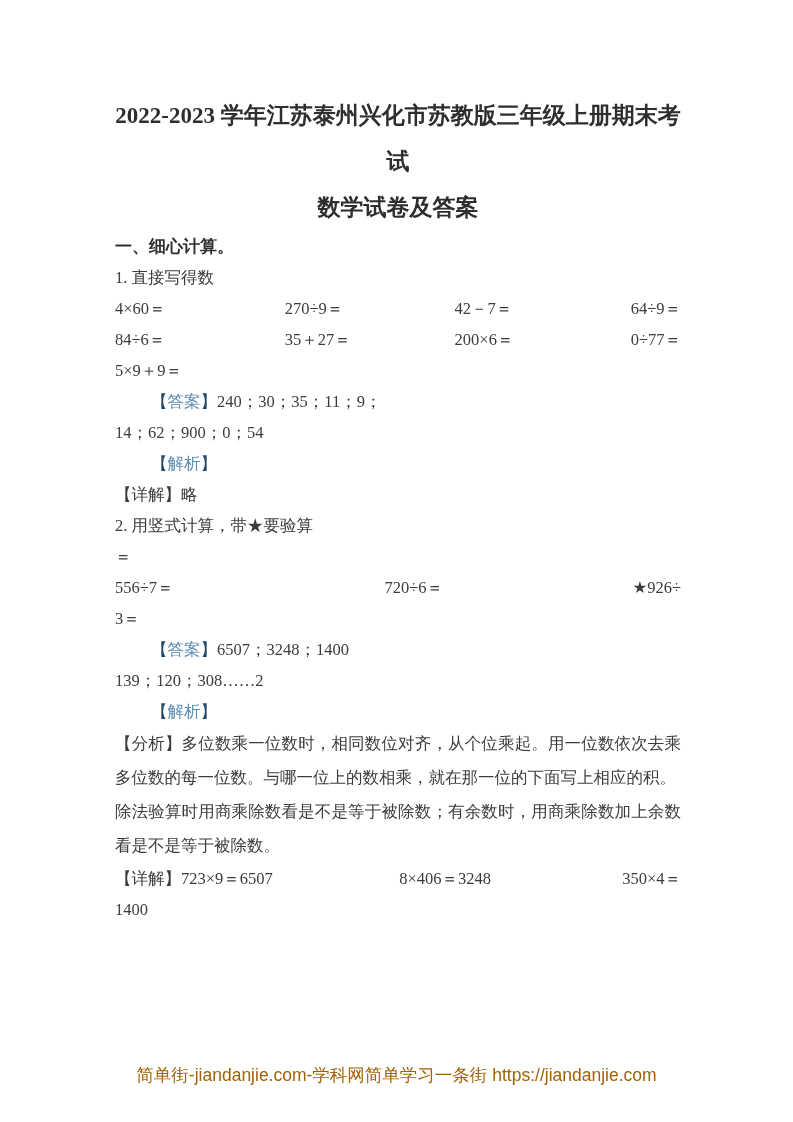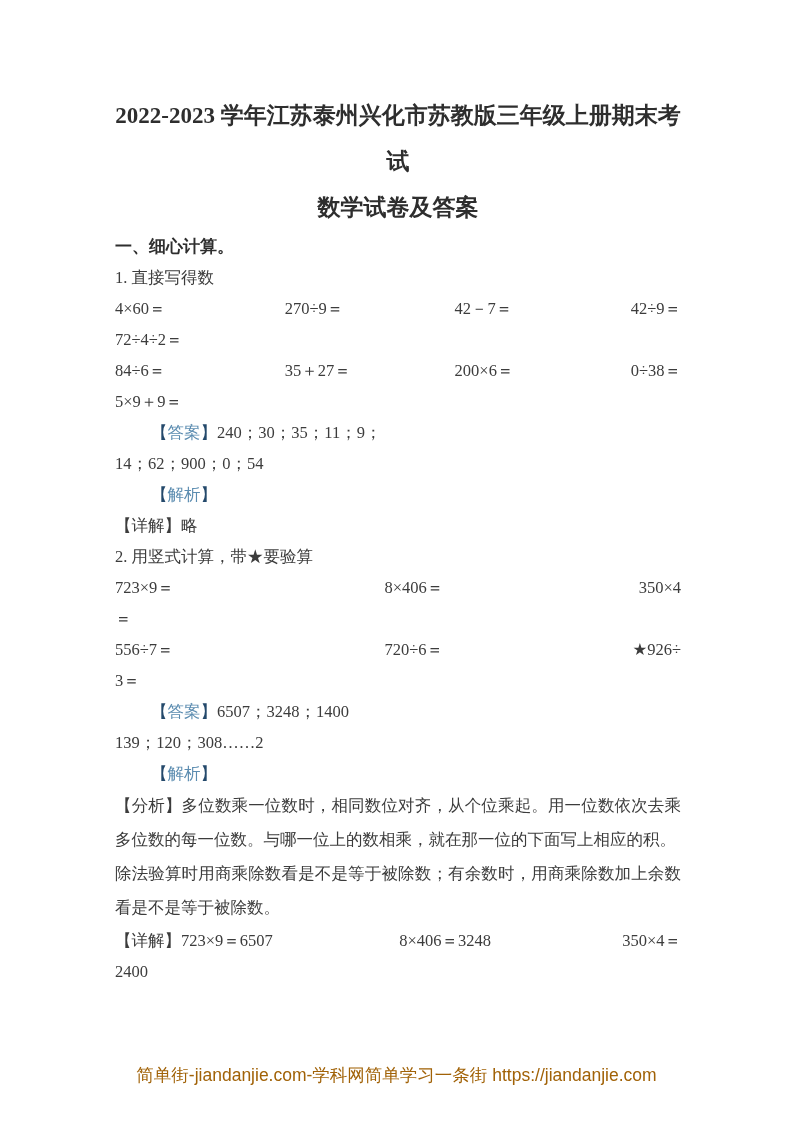--- a/index.html
+++ b/index.html
@@ -52,51 +52,45 @@
     </div>
 
     <div class="sec-heading">一、细心计算。</div>
 
     <div class="line">1. 直接写得数</div>
 
     <div class="line row">
       <span class="c p0">4×60＝</span>
       <span class="c p30">270÷9＝</span>
       <span class="c p60">42－7＝</span>
-      <span class="c pr">42÷9＝</span>
+      <span class="c pr">64÷9＝</span>
     </div>
-    <div class="line">72÷4÷2＝</div>
     <div class="line row">
       <span class="c p0">84÷6＝</span>
       <span class="c p30">35＋27＝</span>
       <span class="c p60">200×6＝</span>
-      <span class="c pr">0÷38＝</span>
+      <span class="c pr">0÷77＝</span>
     </div>
     <div class="line">5×9＋9＝</div>
 
     <div class="line">
       <span class="albl"><span class="br">【</span><span>答案</span><span class="br">】</span></span><span>240；30；35；11；9；</span>
     </div>
     <div class="line">14；62；900；0；54</div>
 
     <div class="line">
       <span class="albl"><span class="br">【</span><span>解析</span><span class="br">】</span></span>
     </div>
 
     <div class="line">
       <span>【详解】</span><span>略</span>
     </div>
 
     <div class="line">2. 用竖式计算，带★要验算</div>
 
-    <div class="line row">
-      <span class="c p0">723×9＝</span>
-      <span class="c p47">8×406＝</span>
-      <span class="c pr">350×4</span>
-    </div>
     <div class="line">＝</div>
     <div class="line row">
       <span class="c p0">556÷7＝</span>
       <span class="c p47">720÷6＝</span>
       <span class="c pr">★926÷</span>
     </div>
     <div class="line">3＝</div>
 
     <div class="line">
       <span class="albl"><span class="br">【</span><span>答案</span><span class="br">】</span></span><span>6507；3248；1400</span>
@@ -110,18 +104,18 @@
     <div class="para">
       <span>【分析】</span><span>多位数乘一位数时，相同数位对齐，从个位乘起。用一位数依次去乘多位数的每一位数。与哪一位上的数相乘，就在那一位的下面写上相应的积。</span>
     </div>
     <div class="para">除法验算时用商乘除数看是不是等于被除数；有余数时，用商乘除数加上余数看是不是等于被除数。</div>
 
     <div class="line row">
       <span class="c p0"><span>【详解】</span><span>723×9＝6507</span></span>
       <span class="c p50">8×406＝3248</span>
       <span class="c pr">350×4＝</span>
     </div>
-    <div class="line">2400</div>
+    <div class="line">1400</div>
 
   </div>
 
   <div class="footer">简单街-jiandanjie.com-学科网简单学习一条街 https://jiandanjie.com</div>
 </div>
 
 </body></html>

